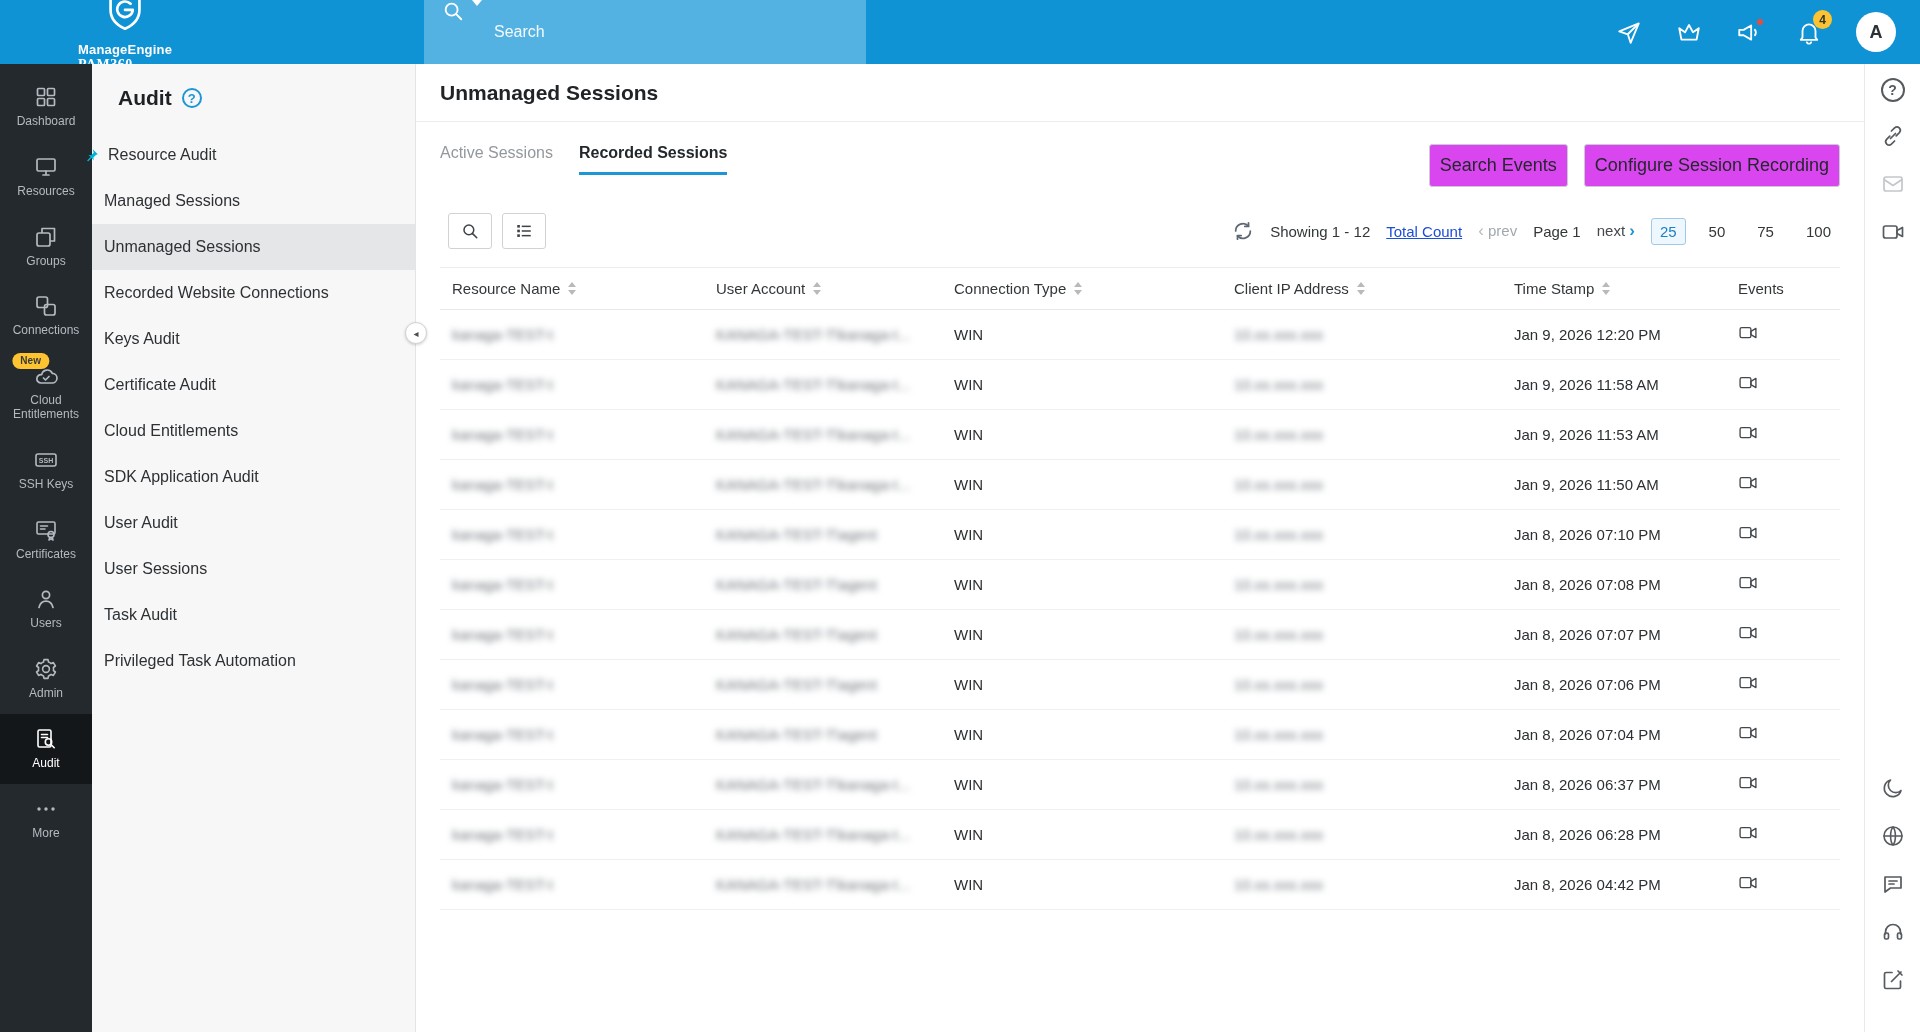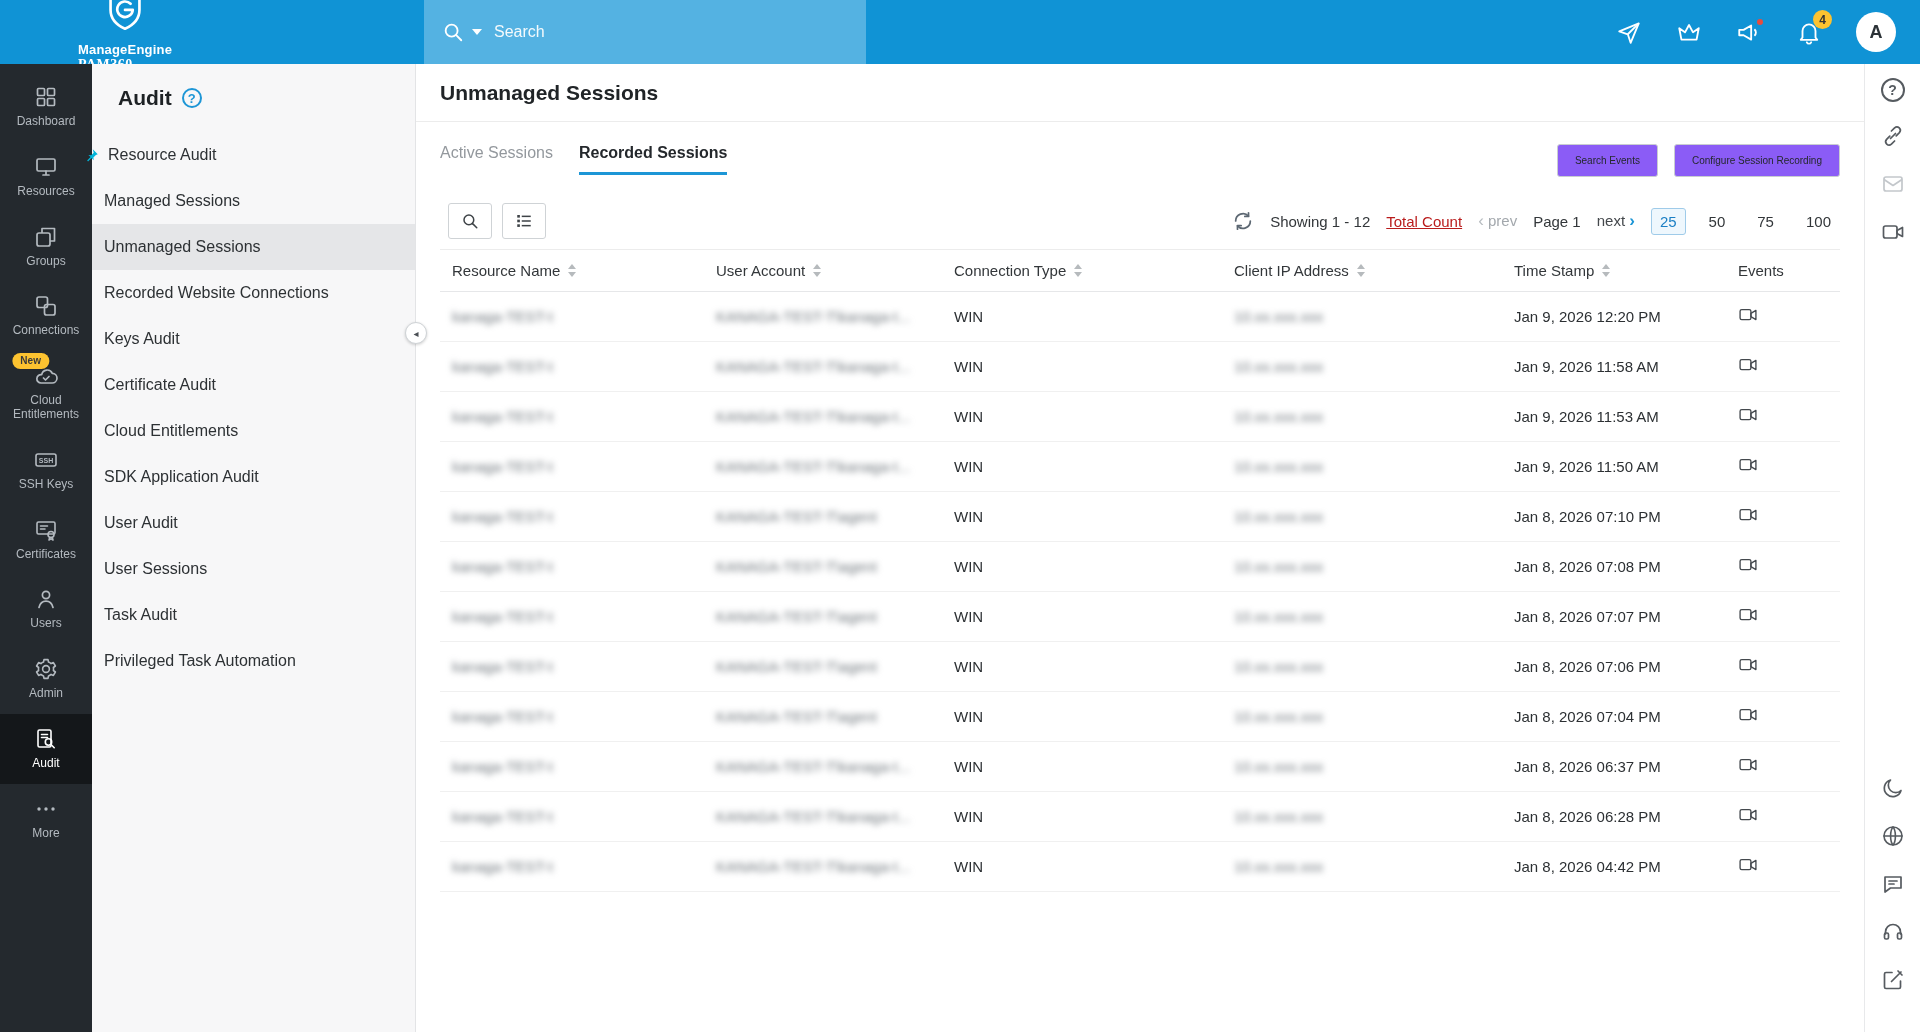--- a/index.html
+++ b/index.html
@@ -7,21 +7,21 @@
               font-family:"Liberation Sans", sans-serif; color:#2e3236; }
 
   
   .topbar { height:64px; background:#1093d5; display:flex; align-items:center; position:relative; }
   .brand { display:flex; align-items:center; gap:12px; padding:0 22px; min-width:250px;flex-direction:column; }
   .brand svg { width:40px; height:40px; }
   .brand-text { color:#fff; line-height:1.1; }
   .brand-line1 { font-size:13px; font-weight:bold; letter-spacing:.2px; }
   .brand-line2 { font-size:14px; font-weight:bold; letter-spacing:.5px;font-family:Liberation Serif, serif; }
   .top-search { margin-left:174px; width:442px; height:64px; background:#54b2e2;
-                display:flex; align-items:center; gap:12px; padding:0 18px; }
+                display:flex; gap:12px; padding:0 18px; }
   .top-search svg { width:22px; height:22px; color:#fff; }
   .caret-down { width:0;height:0;border-left:5px solid transparent;border-right:5px solid transparent;
                 border-top:6px solid #fff; margin-left:-4px; }
   .top-search input { flex:1; background:transparent; border:none; outline:none; color:#fff; font-size:16px;
                       font-family:"Liberation Sans", sans-serif; }
   .top-search input::placeholder { color:#fdfefe; opacity:.95; }
   .top-right { margin-left:auto; display:flex; align-items:center; gap:34px; padding-right:24px; }
   .top-ic { position:relative; width:26px; height:26px; color:#fff; cursor:pointer; }
   .top-ic svg { width:26px; height:26px; }
   .dot-badge { position:absolute; top:-2px; right:-3px; width:10px; height:10px; border-radius:50%;
@@ -66,43 +66,43 @@
   .main { flex:1; background:#fff; padding:0 24px; min-width:0; }
   .main-header { height:58px; display:flex; align-items:center; border-bottom:1px solid #ececec;
                  margin:0 -24px; padding:0 24px; }
   .page-title { font-size:21px; font-weight:bold; color:#202427; }
 
   .tabs-row { margin-top:22px; display:flex; align-items:flex-start; }
   .tabs { display:flex; gap:26px; }
   .tab { font-size:16px; color:#93989d; padding-bottom:10px; cursor:pointer; border-bottom:3px solid transparent; }
   .tab.active { color:#24282c; font-weight:bold; border-bottom-color:#1d96d6; }
   .header-buttons { margin-left:auto; display:flex; gap:16px; }
-  .btn { background:#8b5cf6; border:1px solid #c9cdd1; border-radius:3px; padding:10px 17px; font-size:10px;
+  .btn { background:#d946ef; border:1px solid #c9cdd1; border-radius:3px; padding:10px 10px; font-size:18px;
          color:#24282c; cursor:pointer; font-family:"Liberation Sans", sans-serif; }
 
   .toolbar-row { margin-top:26px; display:flex; align-items:center;padding-left:8px; }
   .left-tools { display:flex; gap:10px; }
   .tool-btn { width:44px; height:36px; border:1px solid #cfd3d6; background:#fff; border-radius:3px;
               display:flex; align-items:center; justify-content:center; color:#3e4347; cursor:pointer; }
   .tool-btn svg { width:18px; height:18px; }
   .pagination { margin-left:auto; display:flex; align-items:center; gap:16px; font-size:15px; color:#33373a; }
   .refresh { width:22px; height:22px; color:#5d6873; cursor:pointer; }
   .refresh svg { width:22px; height:22px; }
-  .total-link { color:#b91c1c; text-decoration:underline; cursor:pointer; }
+  .total-link { color:#1d4ed8; text-decoration:underline; cursor:pointer; }
   .pg-prev { color:#a3a8ad; cursor:default; }
   .pg-prev .chev { color:#b7bcc0; }
   .pg-next { color:#44484c; cursor:pointer; }
   .pg-next .chev { color:#1d96d6; font-weight:bold; }
   .chev { font-size:17px; }
   .sizes { display:flex; gap:14px; align-items:center; }
   .size-opt { color:#33373a; cursor:pointer; padding:4px 8px; border:1px solid transparent; border-radius:3px; }
   .size-opt.selected { border-color:#9fcbe9; background:#eef7fd; color:#1b7fc4; }
 
   
-  table { width:100%; border-collapse:collapse; margin-top:10px; table-layout:fixed; }
+  table { width:100%; border-collapse:collapse; margin-top:18px; table-layout:fixed; }
   thead tr { border-top:1px solid #ececec; border-bottom:1px solid #e6e7e9; }
   th { text-align:left; font-weight:normal; color:#33373a; font-size:15px; padding:12px 10px; }
   th:first-child, td:first-child { padding-left:12px; }
   .th-inner { display:flex; align-items:center; }
   .sort { display:inline-flex; flex-direction:column; gap:3px; margin-left:8px; }
   .sort i { width:0; height:0; border-left:4px solid transparent; border-right:4px solid transparent; }
   .sort .up { border-bottom:5px solid #b6babd; }
   .sort .down { border-top:5px solid #b6babd; }
   td { padding:13px 10px; font-size:15px; color:#2c3033; border-bottom:1px solid #f0f0f0; white-space:nowrap;
        overflow:hidden; text-overflow:ellipsis; }

